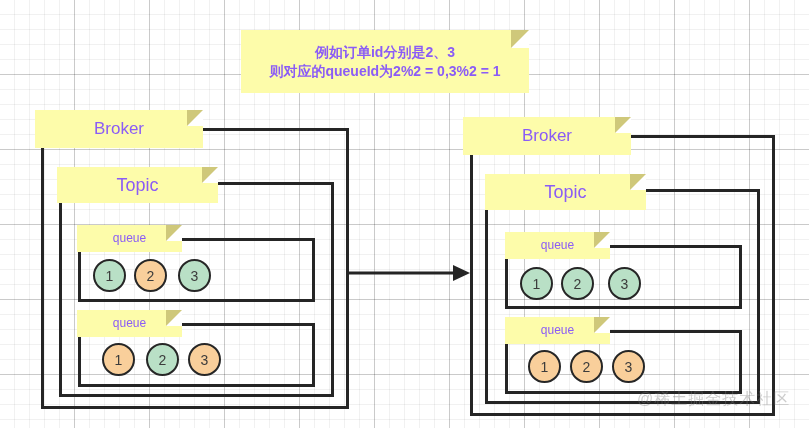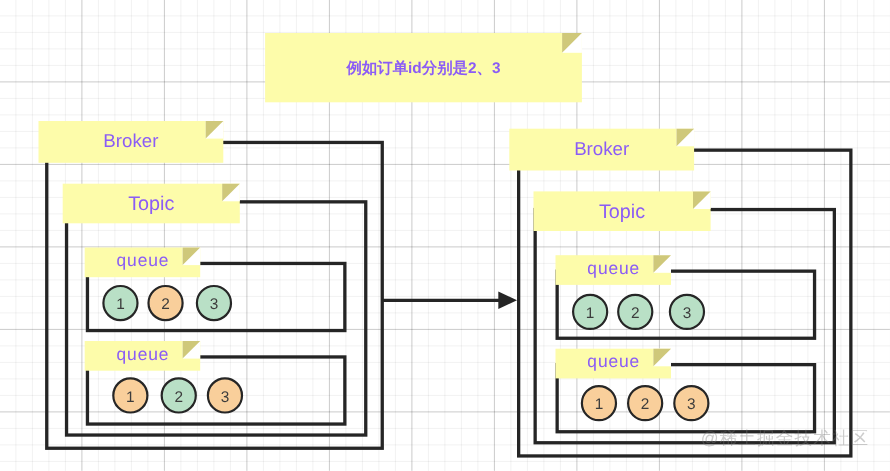--- a/index.html
+++ b/index.html
@@ -69,21 +69,21 @@
     border-width: 0 0 18px 18px;
   }
   .note-text {
     position: relative;
     z-index: 2;
     white-space: pre-line;
   }
 
   .note-broker { font-size: 17px; }
   .note-topic  { font-size: 18px; }
-  .note-queue  { font-size: 16px; font-family: Liberation Mono, monospace; }
+  .note-queue  { font-size: 12px; }
   .note-callout {
     font-size: 14px;
     font-weight: bold;
     flex-direction: column;
   }
 
   
   .circle {
     position: absolute;
     width: 33px;
@@ -119,20 +119,21 @@
   }
 </style>
 </head>
 <body>
 
 <div id="canvas">
 
   <div class="note note-callout big" style="left:241px; top:30px; width:288px; height:63px;">
     <span class="fold"></span>
     <span class="note-text">例如订单id分别是2、3</span>
+    <span class="note-text">则对应的queueId为2%2 = 0,3%2 = 1</span>
   </div>
 
   <div class="box" style="left:41px; top:128px; width:308px; height:281px;"></div>
 
   <div class="box" style="left:59px; top:182px; width:275px; height:215px;"></div>
 
   <div class="box" style="left:78px; top:238px; width:237px; height:64px;"></div>
 
   <div class="box" style="left:78px; top:323px; width:237px; height:64px;"></div>
 

